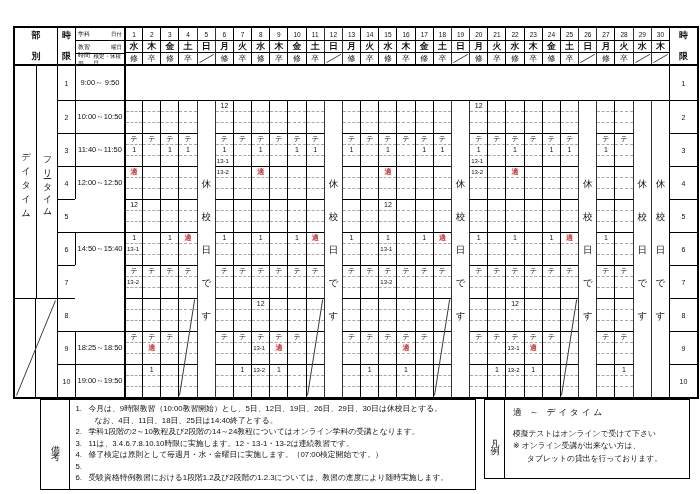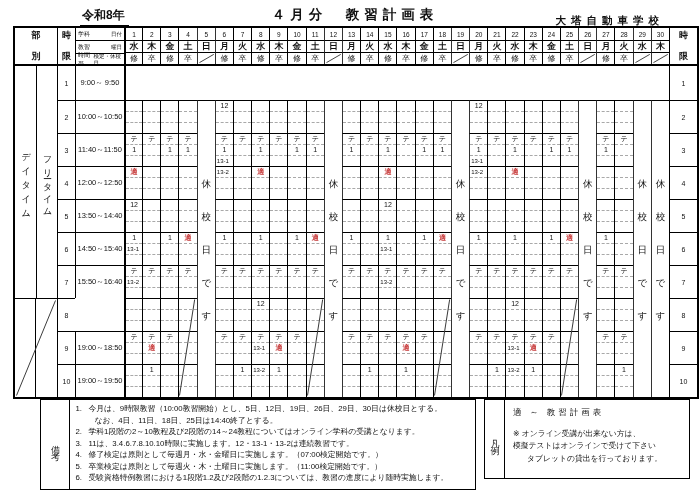--- a/index.html
+++ b/index.html
@@ -69,25 +69,20 @@
   .hanrei{margin-left:8px;width:22px;height:80px}
   .legend-box{width:186px;height:80px;margin-left:-1.5px;padding:6px 8px;font-size:7.8px;
               line-height:1.6;overflow:hidden}
   .rule{letter-spacing:3px;margin-bottom:8px;font-size:8.5px}
   .lline.indent{padding-left:14px}
 </style>
 </head>
 <body>
 
 <div class="sheet">
-  <div class="topbar">
-    <span class="era">令和8年</span>
-    <span class="title">４月分　教習計画表</span>
-    <span class="school">大塔自動車学校</span>
-  </div>
 
   <div id="grid">
     <div class="c nbl nbt vstack hdr-bubetsu" id="hdr-bubetsu">
         <span>部</span>
         <span>別</span>
       </div>
     <div class="c nbt vstack hdr-jigenL" id="hdr-jigenL">
         <span>時</span>
         <span>限</span>
       </div>
@@ -241,32 +236,30 @@
       <div class="c cellwrap pnum" style="grid-area: 5 / 3 / 6 / 4;">2</div>
       <div class="c cellwrap ptime" style="grid-area: 5 / 4 / 6 / 5;">10:00～10:50</div>
       <div class="c cellwrap pnum" style="grid-area: 5 / 35 / 6 / 36;">2</div>
       <div class="c cellwrap pnum" style="grid-area: 6 / 3 / 7 / 4;">3</div>
       <div class="c cellwrap ptime" style="grid-area: 6 / 4 / 7 / 5;">11:40～11:50</div>
       <div class="c cellwrap pnum" style="grid-area: 6 / 35 / 7 / 36;">3</div>
       <div class="c cellwrap pnum" style="grid-area: 7 / 3 / 8 / 4;">4</div>
       <div class="c cellwrap ptime" style="grid-area: 7 / 4 / 8 / 5;">12:00～12:50</div>
       <div class="c cellwrap pnum" style="grid-area: 7 / 35 / 8 / 36;">4</div>
       <div class="c cellwrap pnum" style="grid-area: 8 / 3 / 9 / 4;">5</div>
-      <div class="c cellwrap ptime" style="grid-area: 8 / 4 / 9 / 5;">13:50～14:40</div>
       <div class="c cellwrap pnum" style="grid-area: 8 / 35 / 9 / 36;">5</div>
       <div class="c cellwrap pnum" style="grid-area: 9 / 3 / 10 / 4;">6</div>
       <div class="c cellwrap ptime" style="grid-area: 9 / 4 / 10 / 5;">14:50～15:40</div>
       <div class="c cellwrap pnum" style="grid-area: 9 / 35 / 10 / 36;">6</div>
       <div class="c cellwrap pnum" style="grid-area: 10 / 3 / 11 / 4;">7</div>
-      <div class="c cellwrap ptime" style="grid-area: 10 / 4 / 11 / 5;">15:50～16:40</div>
       <div class="c cellwrap pnum" style="grid-area: 10 / 35 / 11 / 36;">7</div>
       <div class="c cellwrap pnum" style="grid-area: 11 / 3 / 12 / 4;">8</div>
       <div class="c cellwrap pnum" style="grid-area: 11 / 35 / 12 / 36;">8</div>
       <div class="c cellwrap pnum" style="grid-area: 12 / 3 / 13 / 4;">9</div>
-      <div class="c cellwrap ptime" style="grid-area: 12 / 4 / 13 / 5;">19:00～18:50</div>
+      <div class="c cellwrap ptime" style="grid-area: 12 / 4 / 13 / 5;">18:25～18:50</div>
       <div class="c cellwrap pnum" style="grid-area: 12 / 35 / 13 / 36;">9</div>
       <div class="c cellwrap pnum" style="grid-area: 13 / 3 / 14 / 4;">10</div>
       <div class="c cellwrap ptime" style="grid-area: 13 / 4 / 14 / 5;">19:00～19:50</div>
       <div class="c cellwrap pnum" style="grid-area: 13 / 35 / 14 / 36;">10</div>
       <div class="c thickL thickT" style="grid-area: 4 / 5 / 5 / 35;"></div>
       <div class="c subcol thickL" style="grid-area: 5 / 5 / 6 / 6;">
         <div class="sub"></div>
         <div class="sub"></div>
         <div class="sub"></div>
       </div>
@@ -1434,34 +1427,31 @@
           </div>
         </div>
         <div class="note">
           <span class="nnum">4.</span>
           <div>
             <div>修了検定は原則として毎週月・水・金曜日に実施します。（07:00検定開始です。）</div>
           </div>
         </div>
         <div class="note">
           <span class="nnum">5.</span>
-          <div>
-            <div>卒業検定は原則として毎週火・木・土曜日に実施します。（11:00検定開始です。）</div>
-          </div>
         </div>
         <div class="note">
           <span class="nnum">6.</span>
           <div>
             <div>受験資格特例教習における1段階1.2及び2段階の1.2.3については、教習の進度により随時実施します。</div>
           </div>
         </div>
       </div>
     <div class="box label-box hanrei">
       <span class="vtext sp6">凡例</span>
     </div>
     <div class="box legend-box">
-      <div class="rule">適 ～ 教習計画表</div>
+      <div class="rule">適 ～ デイタイム</div>
+      <div class="lline">模擬テストはオンラインで受けて下さい</div>
       <div class="lline">※ オンライン受講が出来ない方は、</div>
-      <div class="lline">模擬テストはオンラインで受けて下さい</div>
       <div class="lline indent">タブレットの貸出を行っております。</div>
     </div>
   </div>
 </div>
 
 </body></html>

